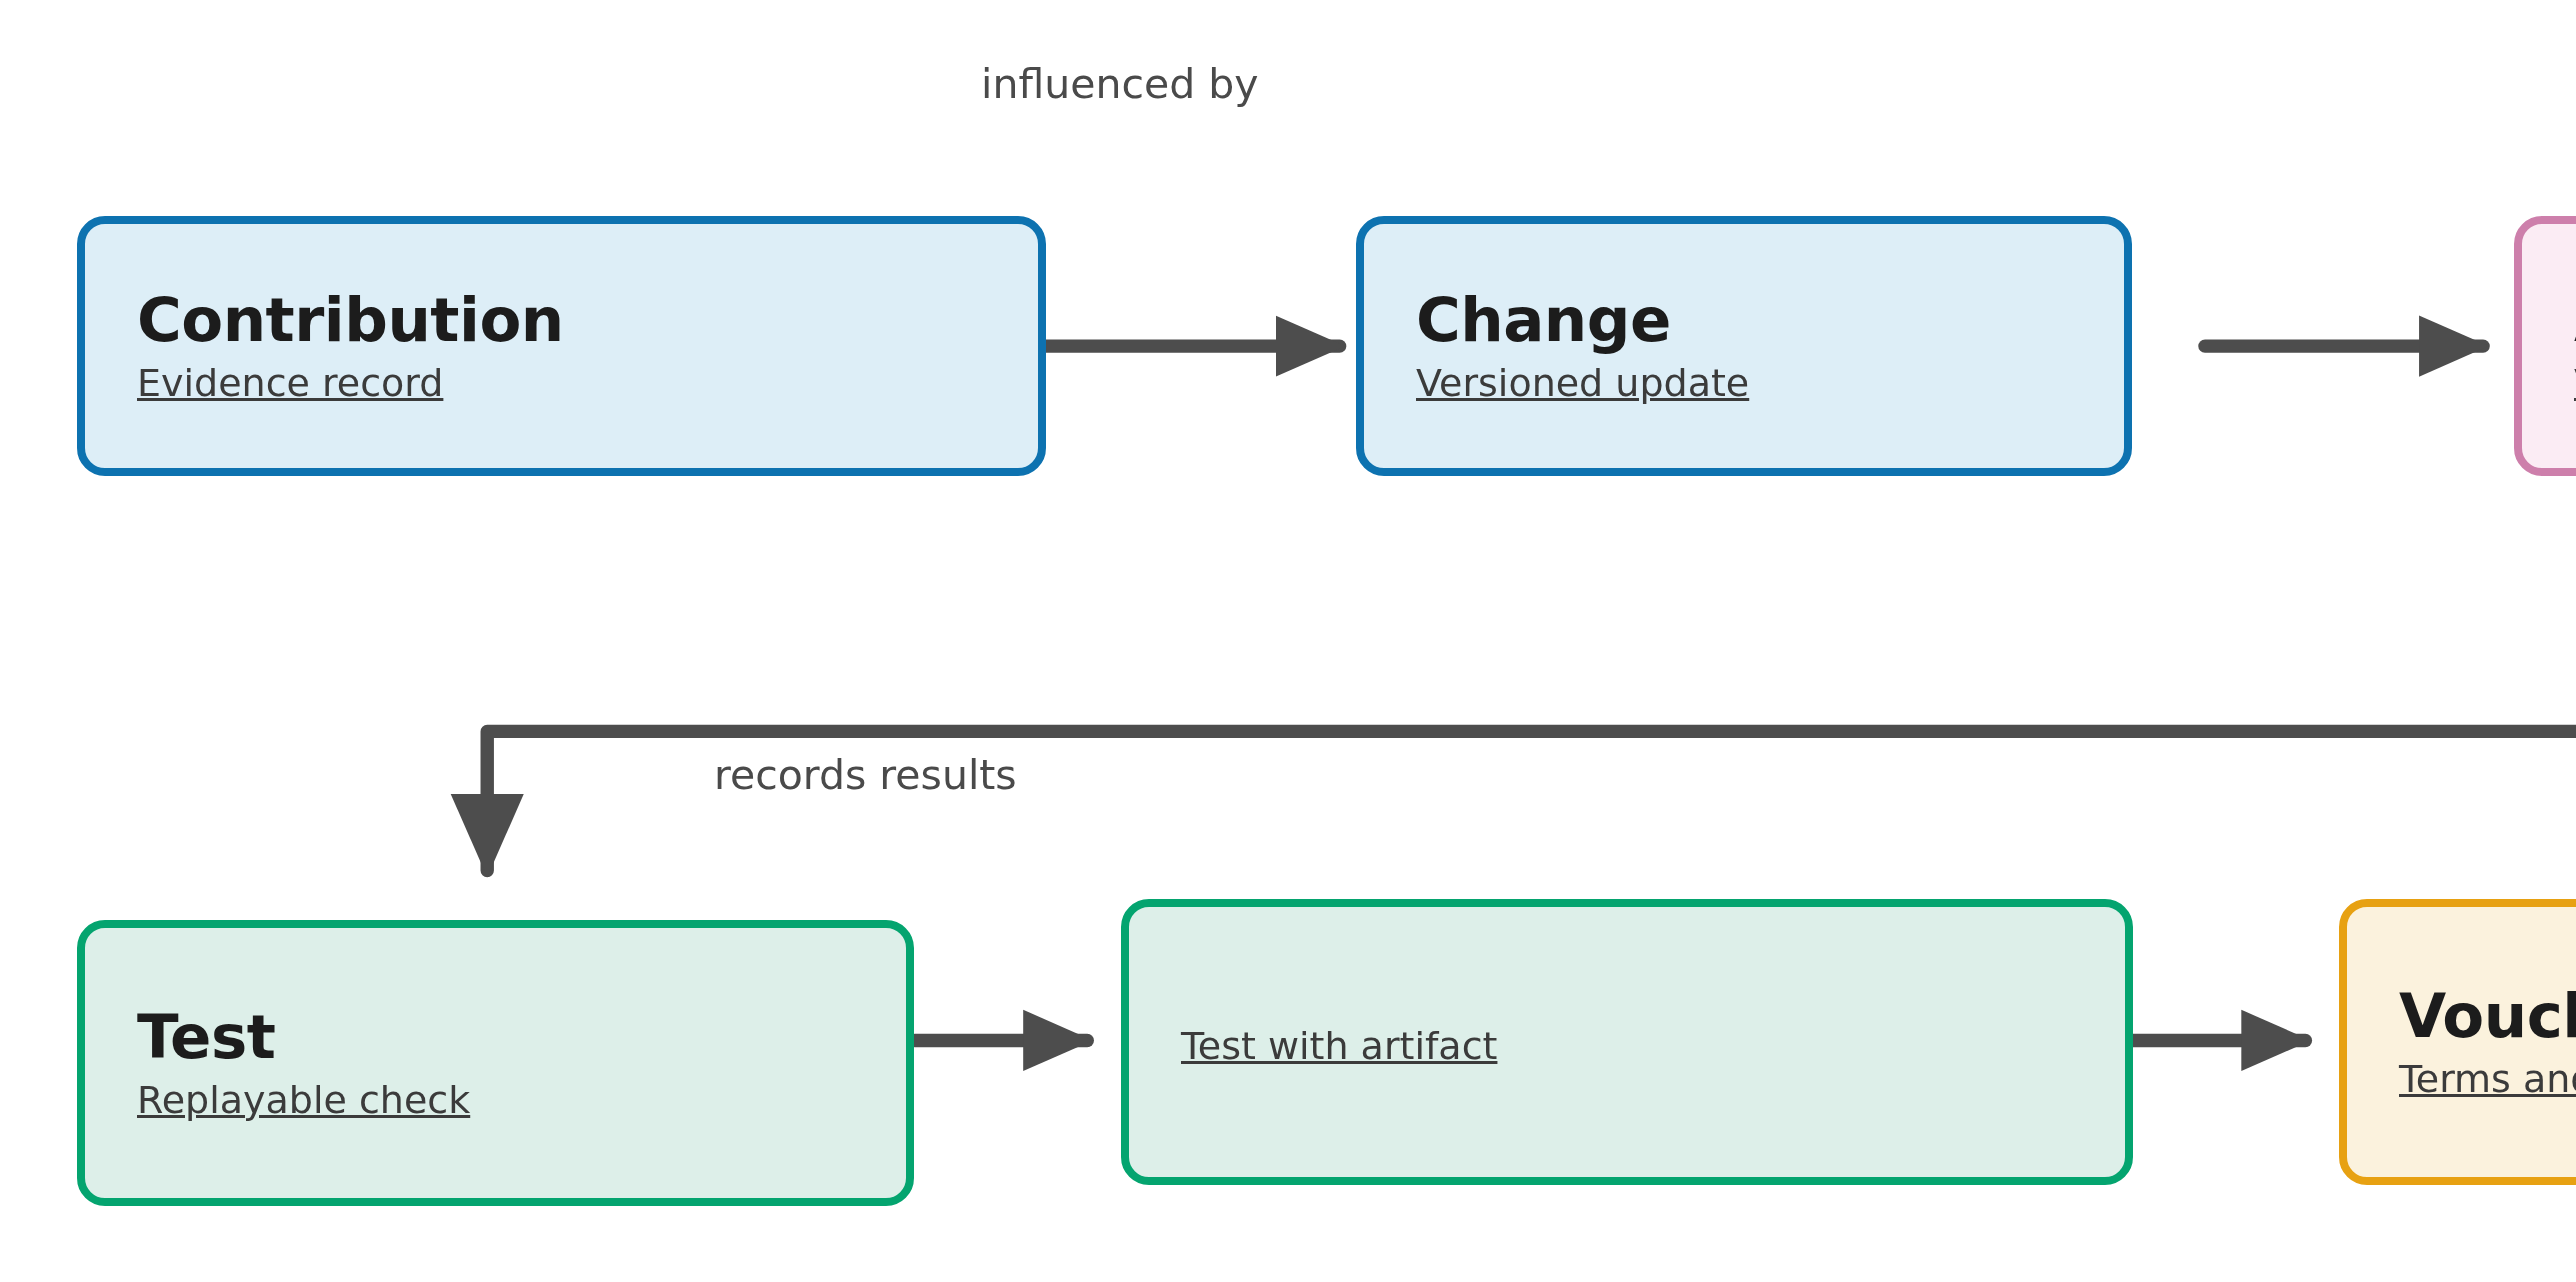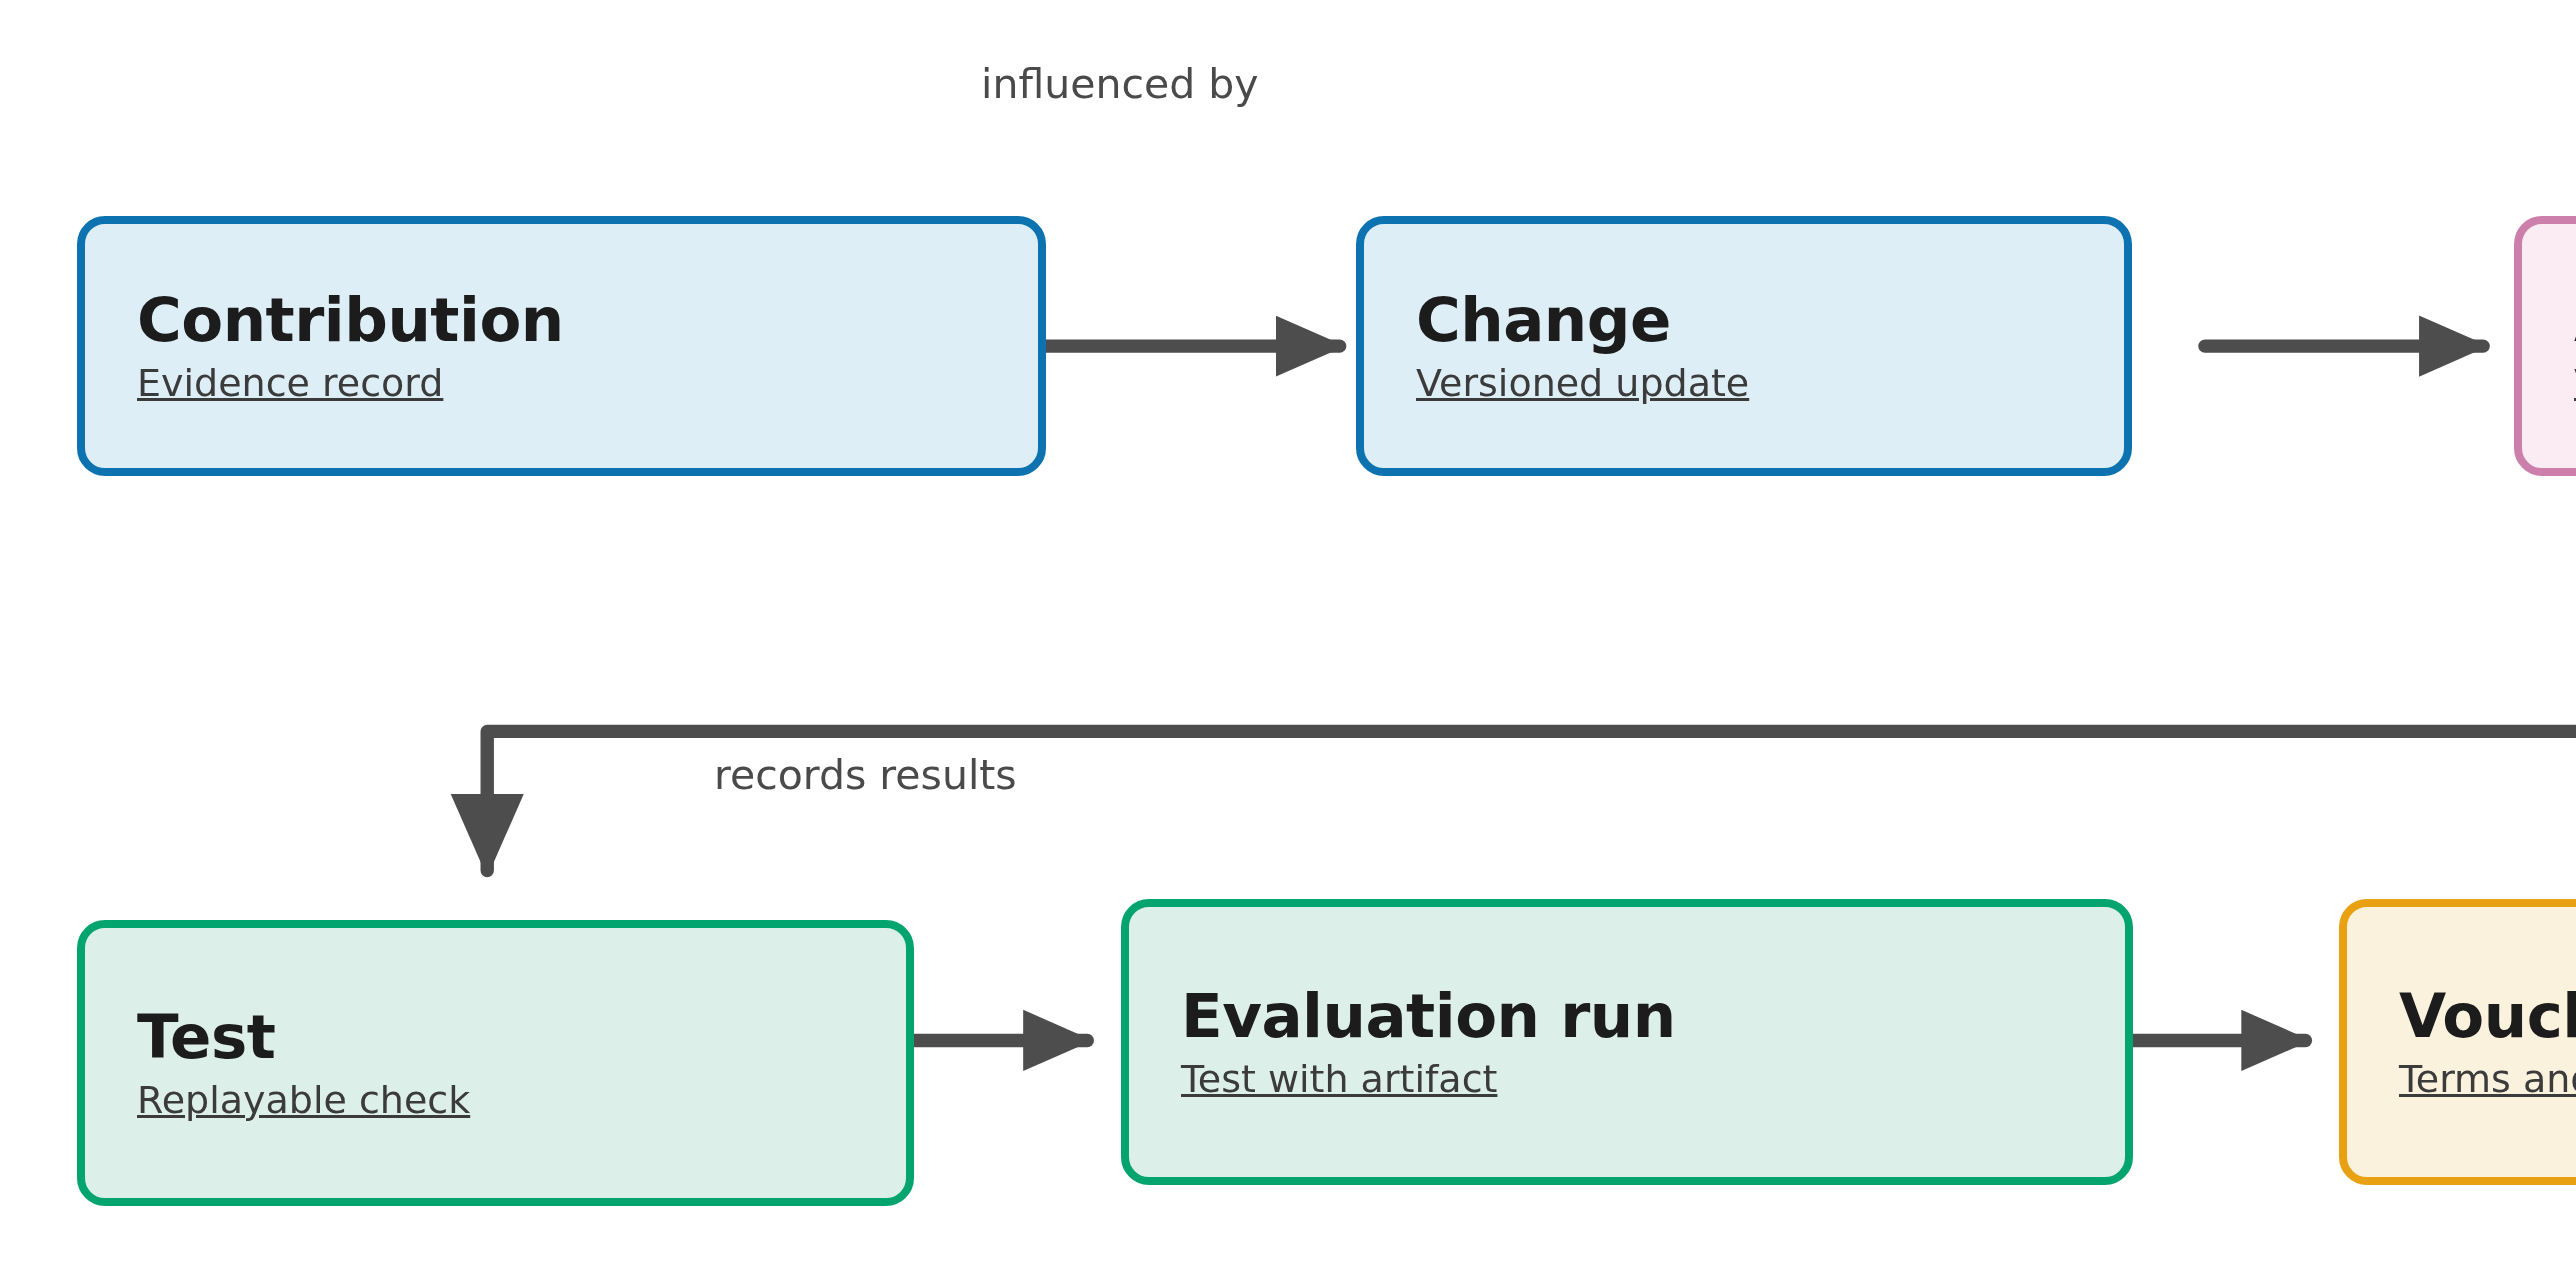--- a/index.html
+++ b/index.html
@@ -146,21 +146,20 @@
     <div class="node-title">Artifact</div>
     <div class="node-subtitle">Versioned target</div>
   </div>
 
   <div class="node green" style="left:77px; top:899px; width:837px; height:286px;margin-top:21px;">
     <div class="node-title">Test</div>
     <div class="node-subtitle">Replayable check</div>
   </div>
 
   <div class="node green" style="left:1121px; top:899px; width:1012px; height:286px;">
-    <div class="node-title">Evaluation run</div>
     <div class="node-subtitle">Test with artifact</div>
   </div>
 
   <div class="node amber" style="left:2339px; top:899px; width:796px; height:286px;">
     <div class="node-title">Voucher</div>
     <div class="node-subtitle">Terms and scope</div>
   </div>
 
 </div>
 

